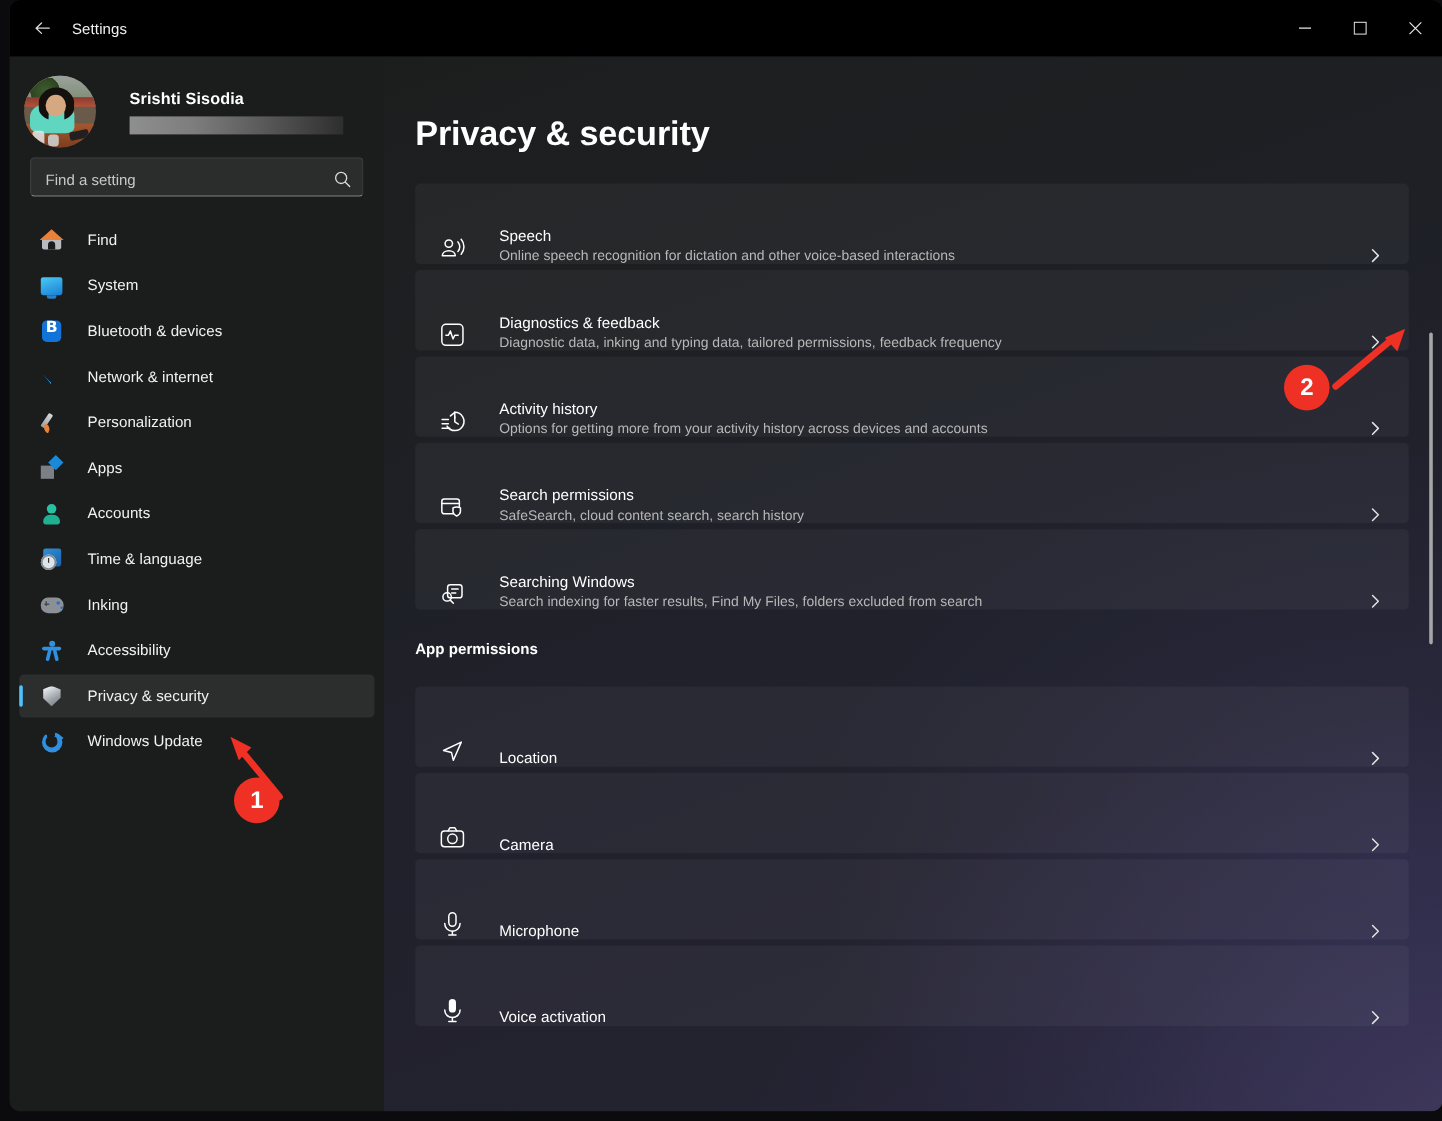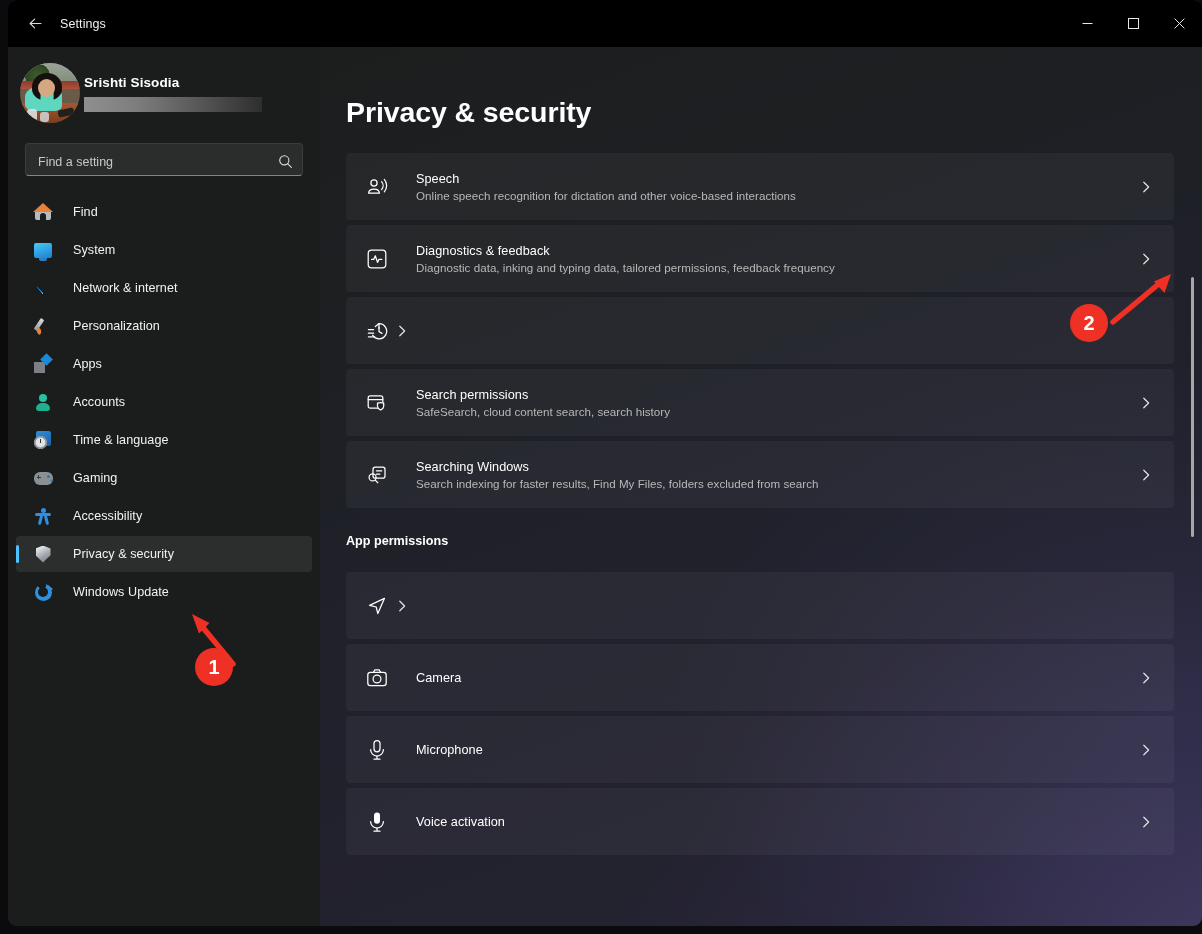--- a/index.html
+++ b/index.html
@@ -105,35 +105,35 @@
                    background: #d6a882; border-radius: 50%; }
   #avatar .hair  { position:absolute; left:20%; top:16%; width:50%; height:46%;
                    background: #15100e; border-radius: 50% 50% 40% 40%; clip-path: polygon(0 0,100% 0,100% 100%,72% 100%,72% 42%,30% 42%,28% 100%,0 100%); }
   #avatar .glass { position:absolute; left:12%; bottom:2%; width:17%; height:22%;
                    background: rgba(226,232,236,.85); border-radius: 3px; }
   #avatar .glass2{ position:absolute; left:33%; bottom:1%; width:15%; height:18%;
                    background: rgba(214,225,230,.8); border-radius: 3px; }
   #avatar .phone { position:absolute; right:10%; bottom:12%; width:26%; height:12%;
                    background: #231f1e; border-radius: 2px; transform: rotate(-12deg); }
 
-  #profile-text { margin-left: 4px; }
+  #profile-text { margin-left: 28px; }
   #profile-name {
     font-size: 13.5px;
     font-weight: bold;
     color: #ffffff;
     letter-spacing: .1px;
   }
   #profile-email-redact {
     margin-top: 7px;
     width: 178px; height: 15px;
     background: linear-gradient(90deg,#8f8f8f 0%, #7d7d7d 30%, #5a5a5a 62%, #3c3c3c 88%, #2e2e2e 100%);
   }
 
   #search-wrap {
-    margin: 18px 17px 0 17px;
+    margin: 6px 17px 0 17px;
     height: 33px;
     background: #2b2d2c;
     border: 1px solid #3b3d3c;
     border-bottom: 1px solid #848484;
     border-radius: 4px;
     display: flex;
     align-items: center;
     padding: 4px 9px 0 12px;
   }
   #search-input {
@@ -292,21 +292,21 @@
   }
 
   .card-list { margin-top: 24px; padding-left: 26px; padding-right: 28px; }
 
   .card {
     height: 67px;
     margin-bottom: 5px;
     border-radius: 4px;
     background: rgba(255,255,255,.044);
     display: flex;
-    align-items: center;
+    align-items: flex-end;
     padding: 0 16px 0 18px;
     cursor: default;
   }
 
   .card-icon {
     width: 26px; height: 26px;
     flex: 0 0 26px;
     display: flex; align-items: center; justify-content: center;
     color: #ffffff;
     margin-right: 0;
@@ -444,20 +444,26 @@
             <span class="nav-label">Find</span>
           </div>
           <div class="nav-item">
             <span class="nav-icon">
               <span class="ic-system"></span>
             </span>
             <span class="nav-label">System</span>
           </div>
           <div class="nav-item">
             <span class="nav-icon">
+              <span class="ic-bt"></span>
+            </span>
+            <span class="nav-label">Bluetooth &amp; devices</span>
+          </div>
+          <div class="nav-item">
+            <span class="nav-icon">
               <span class="ic-wifi"></span>
             </span>
             <span class="nav-label">Network &amp; internet</span>
           </div>
           <div class="nav-item">
             <span class="nav-icon">
               <span class="ic-pers"></span>
             </span>
             <span class="nav-label">Personalization</span>
           </div>
@@ -480,21 +486,21 @@
               </span>
             </span>
             <span class="nav-label">Time &amp; language</span>
           </div>
           <div class="nav-item">
             <span class="nav-icon">
               <span class="ic-game">
                 <i></i>
               </span>
             </span>
-            <span class="nav-label">Gaming</span>
+            <span class="nav-label">Inking</span>
           </div>
           <div class="nav-item">
             <span class="nav-icon">
               <span class="ic-access">
                 <i></i>
               </span>
             </span>
             <span class="nav-label">Accessibility</span>
           </div>
           <div class="nav-item selected">
@@ -554,20 +560,24 @@
             </div>
             <div class="card">
               <span class="card-icon">
                 <svg width="24" height="24" viewBox="0 0 24 24">
                   <path d="M14 4.6a7.6 7.6 0 1 1-6.4 11.6" stroke="#ffffff" stroke-width="1.25" fill="none" stroke-linecap="round" stroke-linejoin="round"></path>
                   <path d="M14 4.6V9.2M14 4.6 10.4 7.6" stroke="#ffffff" stroke-width="1.25" fill="none" stroke-linecap="round" stroke-linejoin="round"></path>
                   <path d="M14 8.4v4.2l3 1.8" stroke="#ffffff" stroke-width="1.25" fill="none" stroke-linecap="round" stroke-linejoin="round"></path>
                   <path d="M3.4 10.6h5.2M3.4 14.2h5.2M3.4 17.8h6.4" stroke="#ffffff" stroke-width="1.25" fill="none" stroke-linecap="round" stroke-linejoin="round"></path>
                 </svg>
               </span>
+              <span class="card-text">
+                <span class="card-title" style="display:block">Activity history</span>
+                <span class="card-sub" style="display:block">Options for getting more from your activity history across devices and accounts</span>
+              </span>
               <span class="chevron">
                 <svg width="14" height="14" viewBox="0 0 14 14">
                   <path d="M4.8 2.2 9.6 7l-4.8 4.8" stroke="#e3e3e3" stroke-width="1.25" fill="none" stroke-linecap="round" stroke-linejoin="round"></path>
                 </svg>
               </span>
             </div>
             <div class="card">
               <span class="card-icon">
                 <svg width="24" height="24" viewBox="0 0 24 24">
                   <rect x="3.2" y="4.8" width="14.6" height="12.4" rx="2" stroke="#ffffff" stroke-width="1.25" fill="none" stroke-linecap="round" stroke-linejoin="round"></rect>
@@ -607,20 +617,23 @@
           </div>
 
         <div class="section-head">App permissions</div>
 
         <div class="card-list" id="perm-cards">
             <div class="card nosub">
               <span class="card-icon">
                 <svg width="24" height="24" viewBox="0 0 24 24">
                   <path d="M19.4 4.4 4.6 11.4l6.6 1.6 1.6 6.6z" stroke="#ffffff" stroke-width="1.25" fill="none" stroke-linecap="round" stroke-linejoin="round"></path>
                 </svg>
+              </span>
+              <span class="card-text">
+                <span class="card-title" style="display:block">Location</span>
               </span>
               <span class="chevron">
                 <svg width="14" height="14" viewBox="0 0 14 14">
                   <path d="M4.8 2.2 9.6 7l-4.8 4.8" stroke="#e3e3e3" stroke-width="1.25" fill="none" stroke-linecap="round" stroke-linejoin="round"></path>
                 </svg>
               </span>
             </div>
             <div class="card nosub">
               <span class="card-icon">
                 <svg width="24" height="24" viewBox="0 0 24 24">

